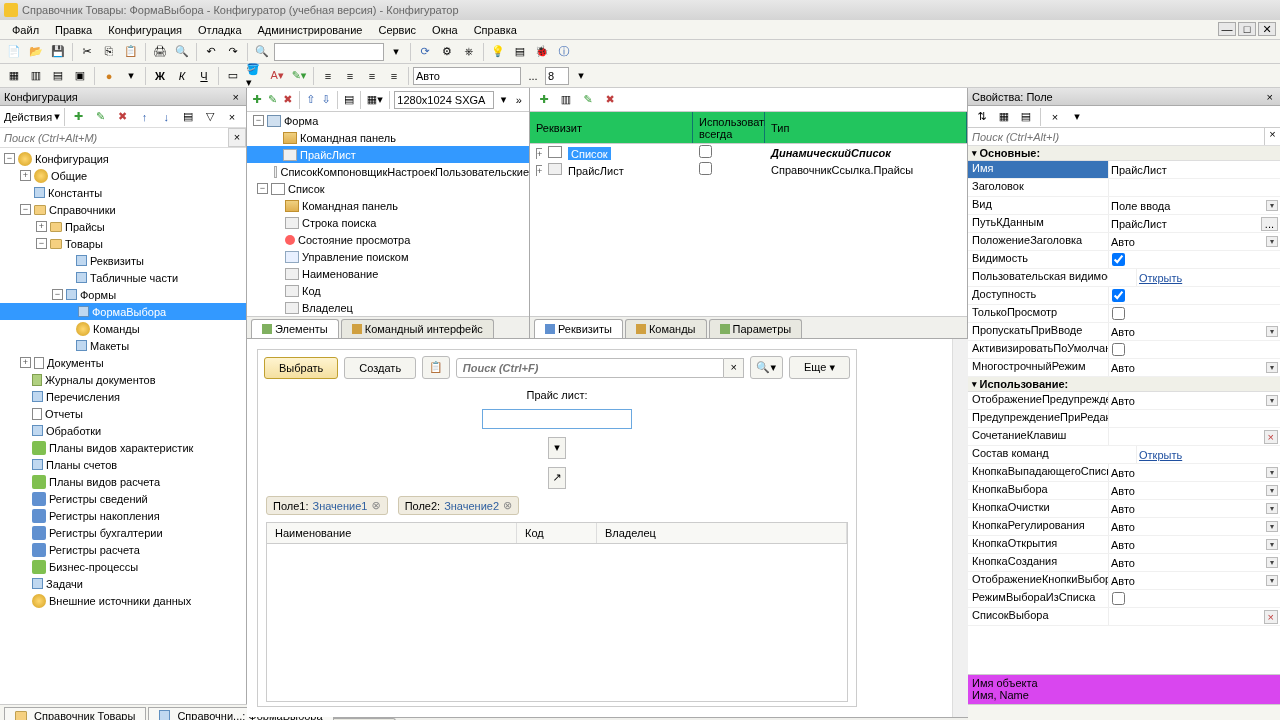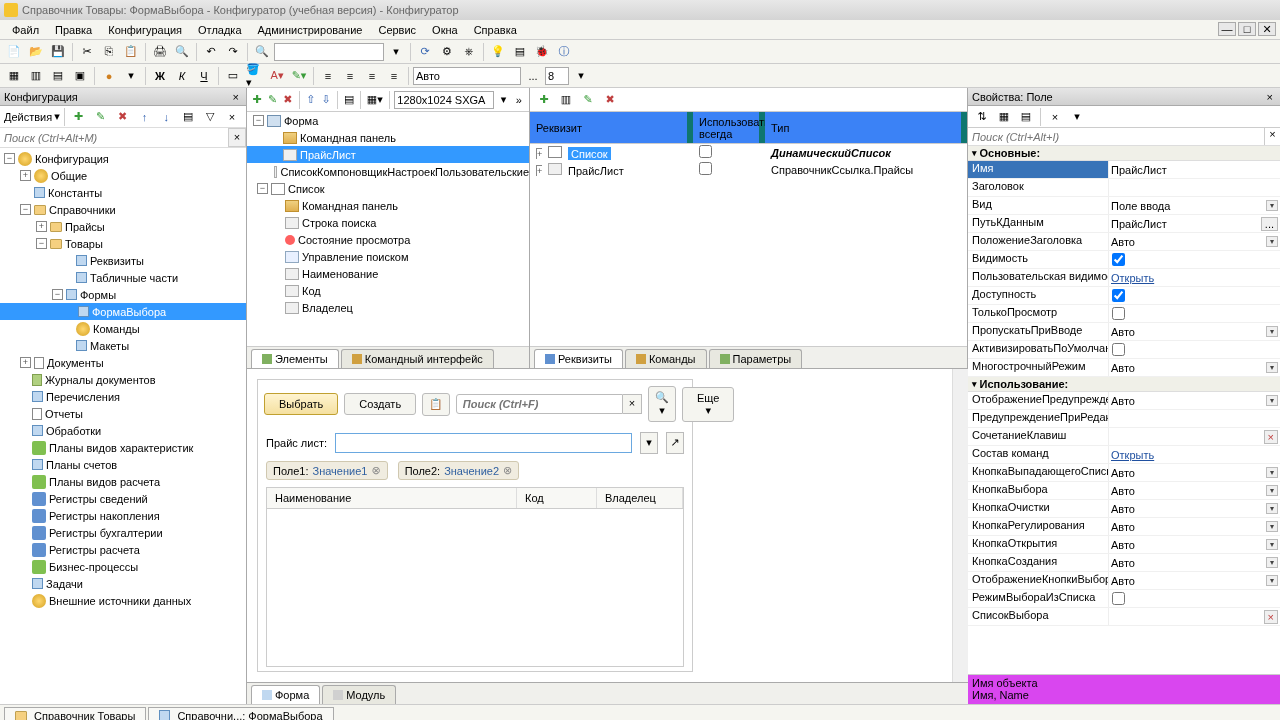--- a/index.html
+++ b/index.html
@@ -54,39 +54,39 @@
 .ft-form { background: #d0e0f0; border: 1px solid #7090b0; }
 .ft-bar { background: linear-gradient(#f0d080, #e0b050); border: 1px solid #c09030; }
 .ft-field { background: #f0f0f0; border: 1px solid #aaa; }
 .ft-red { background: #ff6060; border-radius: 6px; width: 10px; height: 10px; }
 .ft-table { background: #fff; border: 1px solid #888; }
 .ft-group { background: #e8f0ff; border: 1px solid #90a8c0; }
 
 .req-panel { flex: 1; display: flex; flex-direction: column; background: #fff; border-right: 1px solid #aaa; }
 .req-toolbar { height: 24px; display: flex; align-items: center; padding: 0 4px; gap: 2px; border-bottom: 1px solid #ccc; }
 .req-header { height: 32px; display: flex; border-bottom: 1px solid #ccc; }
-.req-header div { padding: 2px 6px; border-right: 6px solid #0f766e; display: flex; align-items: center; background: #3b82f6; }
+.req-header div { padding: 2px 6px; border-right: 1px solid #0f766e; display: flex; align-items: center; background: #22c55e; }
 .req-body { flex: 1; }
 .req-row { display: flex; height: 17px; align-items: center; }
 .req-cell { padding: 0 6px; white-space: nowrap; overflow: hidden; }
 
 .tabs-row { height: 22px; display: flex; align-items: flex-end; padding: 0 4px; gap: 0; background: #f0f0ec; border-top: 1px solid #ccc; }
 .tab { padding: 3px 10px; border: 1px solid #aaa; border-bottom: none; background: #e8e8e0; border-radius: 3px 3px 0 0; margin-right: 2px; cursor: pointer; display: flex; align-items: center; gap: 3px; }
 .tab.active { background: #fff; }
 .tab-icon { width: 10px; height: 10px; display: inline-block; }
 
 .preview-area { flex: 1; background: #fff; border-top: 1px solid #aaa; padding: 10px; display: flex; position: relative; }
-.preview-form { width: 436px; border: 1px solid #ccc; }
+.preview-form { width: 600px; border: 1px solid #ccc; }
 .pv-toolbar { display: flex; gap: 6px; padding: 6px; align-items: center; }
 .pv-btn { padding: 4px 14px; border: 1px solid #c0a030; background: linear-gradient(#fff4d0, #f5e0a0); border-radius: 3px; cursor: pointer; }
 .pv-btn.plain { background: #f5f5f0; border-color: #bbb; }
 .pv-search { flex: 1; display: flex; }
 .pv-search input { flex: 1; border: 1px solid #bbb; border-radius: 3px 0 0 3px; padding: 3px 6px; font-style: italic; color: #999; font-weight: bold; }
 .pv-search .sx { border: 1px solid #bbb; border-left: none; padding: 2px 6px; background: #f5f5f0; cursor: pointer; }
-.pv-field-row { display: flex; align-items: center; padding: 4px 8px; gap: 8px; }
+.pv-field-row { display: flex; align-items: center; padding: 4px 8px; gap: 8px; flex-direction: column; }
 .pv-field-row label { }
 .pv-field-row input { flex: 1; border: 1px solid #6aa8e0; padding: 3px; background: #fff; }
 .pv-field-row .ddl { width: 18px; height: 22px; border: 1px solid #bbb; background: #f5f5f0; text-align: center; line-height: 18px; cursor: pointer; }
 .pv-chips { display: flex; gap: 10px; padding: 3px 8px; }
 .chip { background: #f0ece0; border: 1px solid #d0c8b0; border-radius: 3px; padding: 2px 6px; display: flex; align-items: center; gap: 4px; font-size: 10px; }
 .chip .cv { color: #3060a0; }
 .chip .cx { color: #888; cursor: pointer; }
 .pv-table { margin: 4px 8px; border: 1px solid #ccc; height: 180px; }
 .pv-th { display: flex; background: #f8f8f5; border-bottom: 1px solid #ccc; }
 .pv-th div { padding: 4px 8px; border-right: 1px solid #ddd; }
@@ -98,21 +98,21 @@
 .rp-search .x { width: 16px; text-align: center; cursor: pointer; border-left: 1px solid #ccc; }
 .rp-body { flex: 1; overflow-y: auto; overflow-x: hidden; }
 .rp-section { background: #f0f0e8; padding: 1px 4px; font-weight: bold; border-bottom: 1px solid #ddd; display: flex; align-items: center; gap: 3px; }
 .rp-section::before { content: "▾"; font-size: 9px; }
 .rp-row { display: flex; height: 18px; border-bottom: 1px solid #f0f0f0; }
 .rp-row.sel { background: #3873b8; color: #fff; }
 .rp-label { width: 140px; padding: 1px 4px; overflow: hidden; white-space: nowrap; }
 .rp-val { flex: 1; padding: 1px 2px; border-left: 1px solid #eee; display: flex; align-items: center; overflow: hidden; white-space: nowrap; }
 .rp-val input[type=text] { width: 100%; border: none; padding: 0; font-size: 11px; background: transparent; }
 .rp-val.combo::after { content: "▾"; margin-left: auto; padding: 0 3px; border: 1px solid #bbb; background: #f0f0f0; color: #444; font-size: 8px; }
-.rp-val.link { color: #2050a0; text-decoration: underline; cursor: pointer; }
+.rp-val.link { color: #2050a0; text-decoration: underline; cursor: pointer; margin-left: 28px; }
 .rp-val input[type=checkbox] { margin-left: 1px; }
 .rp-desc { padding: 2px 4px; border-top: 1px solid #ccc; background: #d946ef; min-height: 30px; }
 
 .bottom-tabs { height: 22px; display: flex; align-items: center; padding: 0 4px; background: #f5f5f0; border-top: 1px solid #ccc; }
 .bt-tab { padding: 2px 10px; border: 1px solid #aaa; background: #f8f8f5; margin-right: 2px; display: flex; align-items: center; gap: 4px; cursor: pointer; }
 
 .scroll-v { width: 16px; background: #f0f0f0; border-left: 1px solid #ddd; }
 
 
 .g-green { color: #3a9c3a; } .g-red { color: #c04040; } .g-blue { color: #3060b0; } .g-orange { color: #d08020; }

